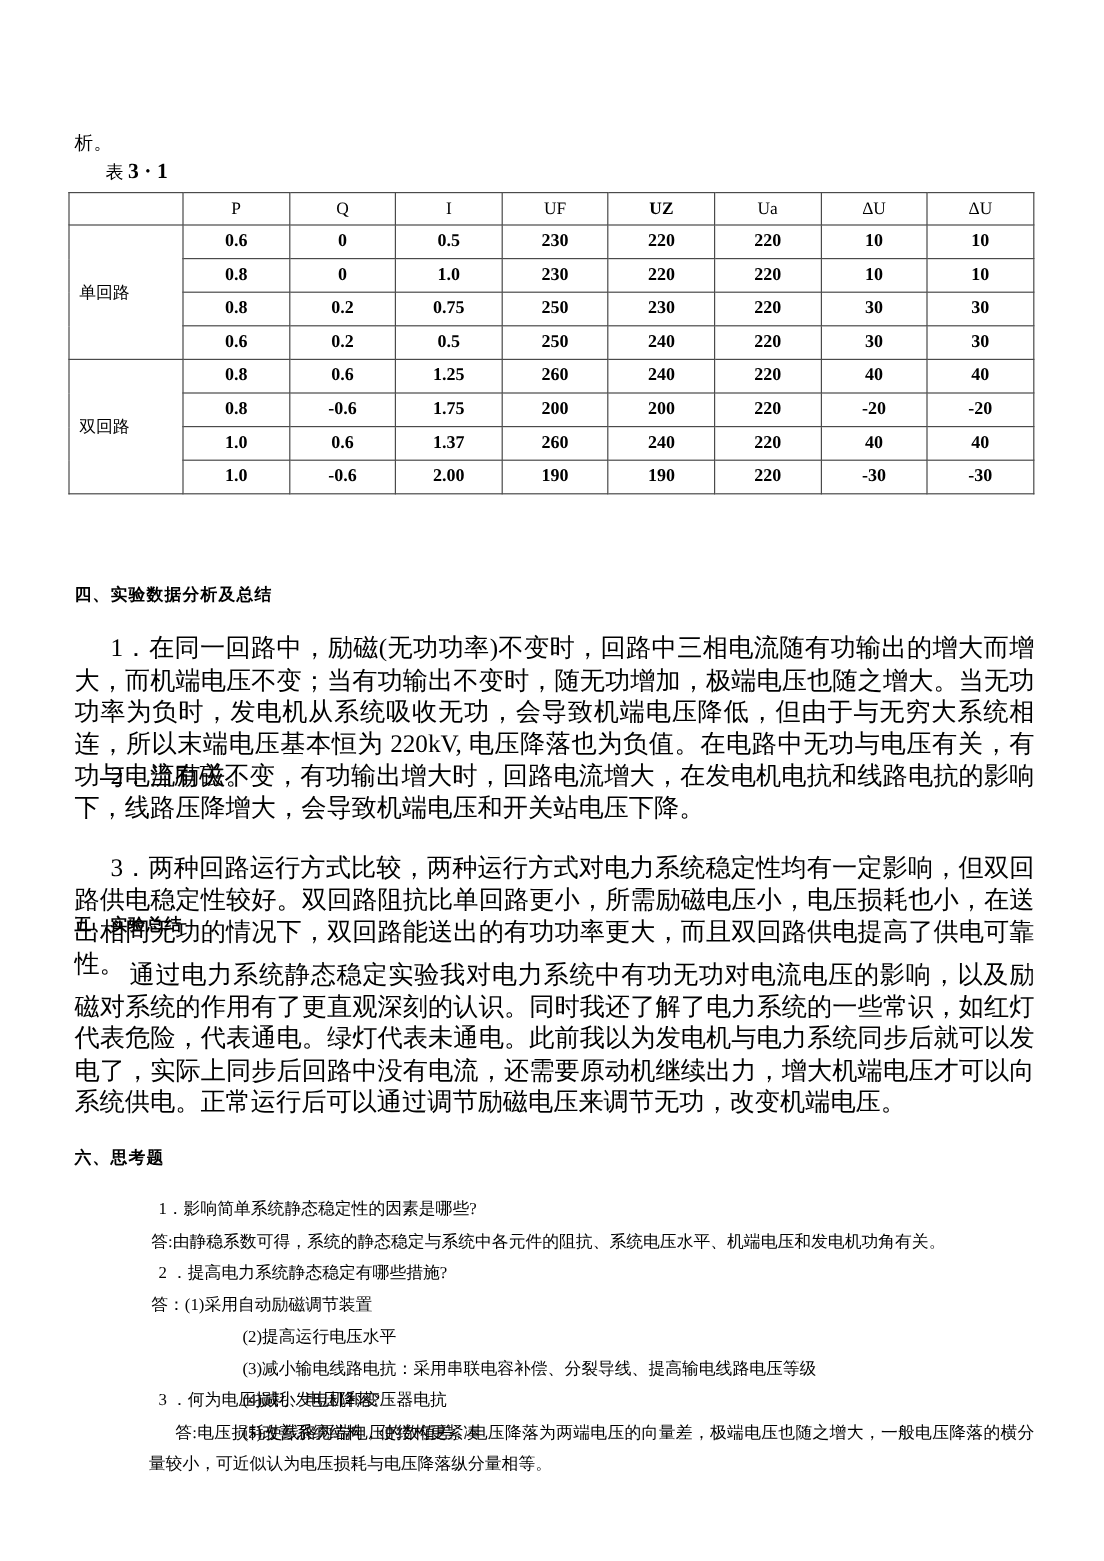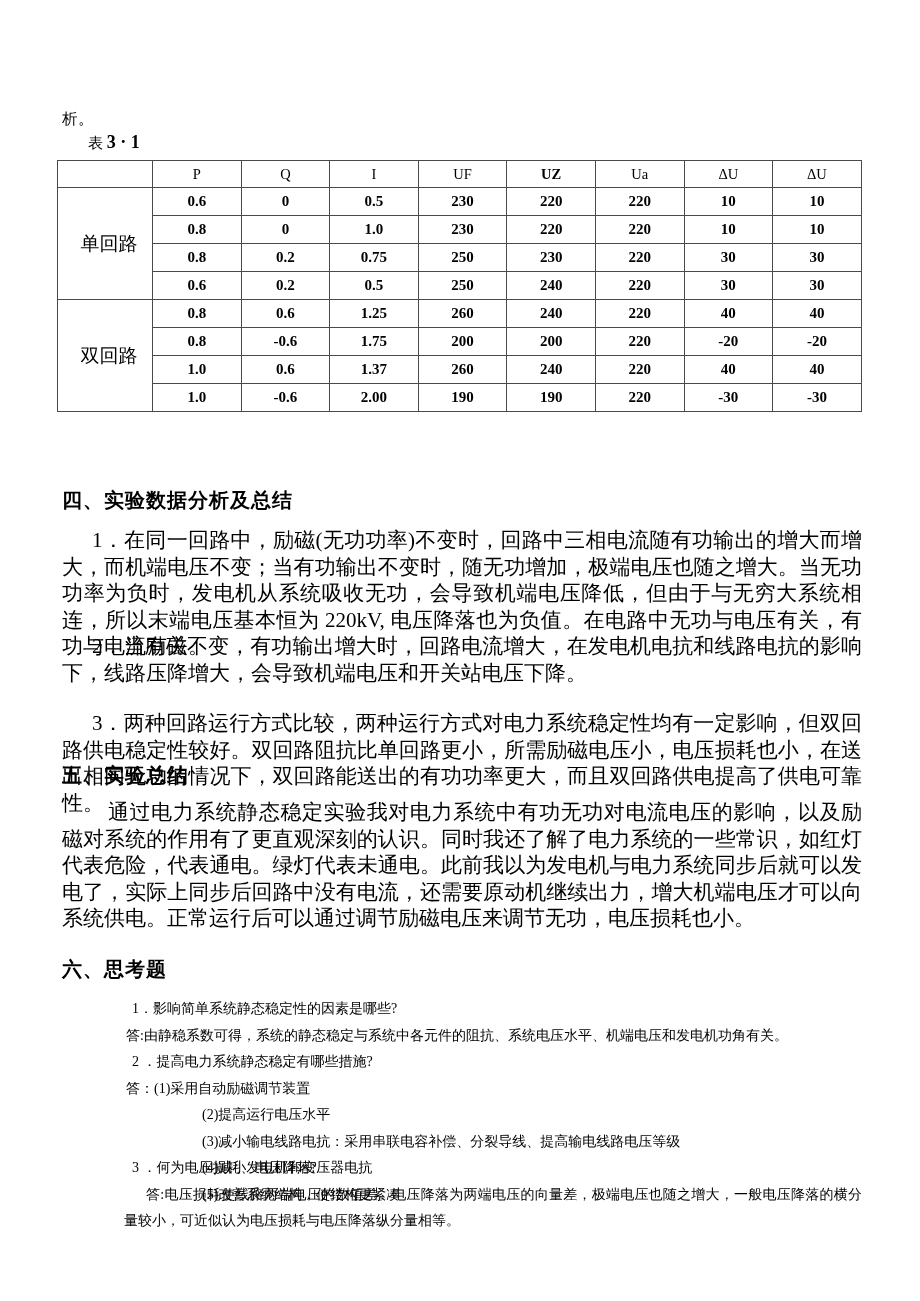--- a/index.html
+++ b/index.html
@@ -76,24 +76,24 @@
     font-size: 14.5px;
   }
   table.data thead th.bold-h {
     font-weight: bold;
   }
   table.data tbody td.val {
     font-weight: bold;
     font-size: 15px;
   }
   table.data td.rowlabel {
-    text-align: center;
+    text-align: left;
     padding-left: 8px;
     font-weight: normal;
-    font-size: 19px;
+    font-size: 14px;
     vertical-align: middle;
   }
   table.data th.corner {
     border-left: 1px solid #4a4a4a;
   }
 
   
   .notes {
     position: absolute;
     left: 90px;
@@ -106,21 +106,21 @@
     font-weight: bold;
     font-style: italic;
   }
   .sub { font-size: 11px; vertical-align: sub; }
 
   
   h2.sec {
     position: absolute;
     left: 62px;
     margin: 0;
-    font-size: 20px;
+    font-size: 14px;
     font-weight: bold;
     letter-spacing: 1px;
     font-family: "Liberation Serif", "DejaVu Serif", serif;
   }
   #sec4 { top: 487px; }
   #sec5 { top: 762px; }
   #sec6 { top: 918px; margin-top: 38px; }
 
   
   .para {
@@ -303,21 +303,21 @@
     </table>
   </div>
 
 
   <h2 class="sec" id="sec4">四、实验数据分析及总结</h2>
   <div class="para ind1" id="p4-1">1．在同一回路中，励磁(无功功率)不变时，回路中三相电流随有功输出的增大而增大，而机端电压不变；当有功输出不变时，随无功增加，极端电压也随之增大。当无功功率为负时，发电机从系统吸收无功，会导致机端电压降低，但由于与无穷大系统相连，所以末端电压基本恒为 220kV, 电压降落也为负值。在电路中无功与电压有关，有功与电流有关。</div>
   <div class="para ind1" id="p4-2">2．当励磁不变，有功输出增大时，回路电流增大，在发电机电抗和线路电抗的影响下，线路压降增大，会导致机端电压和开关站电压下降。</div>
   <div class="para ind1" id="p4-3">3．两种回路运行方式比较，两种运行方式对电力系统稳定性均有一定影响，但双回路供电稳定性较好。双回路阻抗比单回路更小，所需励磁电压小，电压损耗也小，在送出相同无功的情况下，双回路能送出的有功功率更大，而且双回路供电提高了供电可靠性。</div>
 
   <h2 class="sec" id="sec5">五、实验总结</h2>
-  <div class="para ind2" id="p5-1">通过电力系统静态稳定实验我对电力系统中有功无功对电流电压的影响，以及励磁对系统的作用有了更直观深刻的认识。同时我还了解了电力系统的一些常识，如红灯代表危险，代表通电。绿灯代表未通电。此前我以为发电机与电力系统同步后就可以发电了，实际上同步后回路中没有电流，还需要原动机继续出力，增大机端电压才可以向系统供电。正常运行后可以通过调节励磁电压来调节无功，电压损耗也小。</div>
+  <div class="para ind2" id="p5-1">通过电力系统静态稳定实验我对电力系统中有功无功对电流电压的影响，以及励磁对系统的作用有了更直观深刻的认识。同时我还了解了电力系统的一些常识，如红灯代表危险，代表通电。绿灯代表未通电。此前我以为发电机与电力系统同步后就可以发电了，实际上同步后回路中没有电流，还需要原动机继续出力，增大机端电压才可以向系统供电。正常运行后可以通过调节励磁电压来调节无功，改变机端电压。</div>
 
   <h2 class="sec" id="sec6">六、思考题</h2>
 
   <div class="qa" id="qa1">
     <div class="q nowrapline">1．影响简单系统静态稳定性的因素是哪些?</div>
     <div class="a-hang"><span>答:</span><span>由静稳系数可得，系统的静态稳定与系统中各元件的阻抗、系统电压水平、机端电压和发电机功角有关。</span></div>
   </div>
 
   <div class="qa" id="qa2">
     <div class="q nowrapline">2 ．提高电力系统静态稳定有哪些措施?</div>

